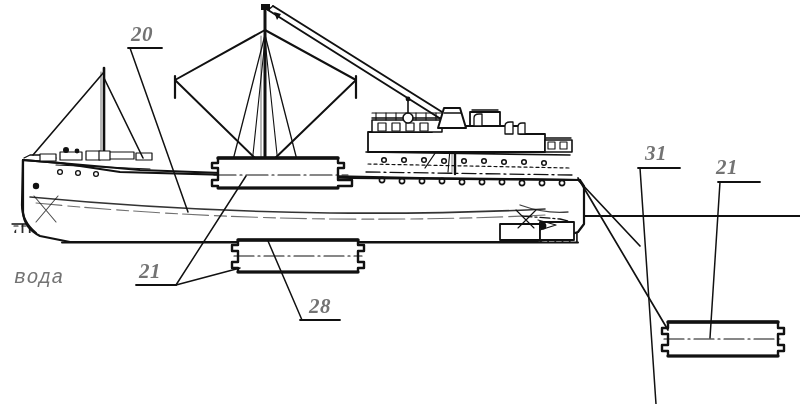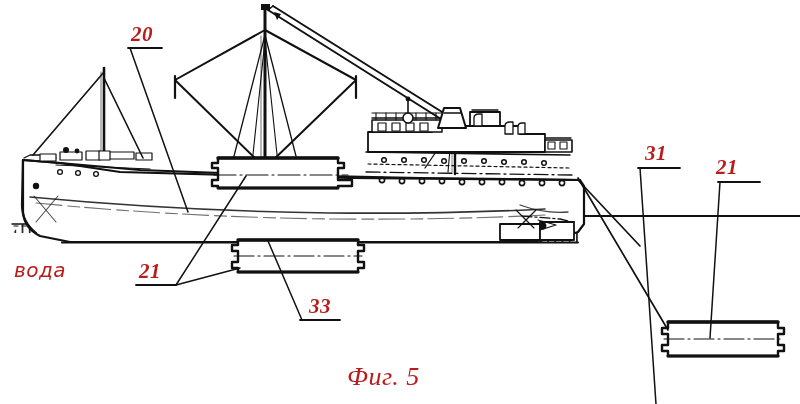--- a/index.html
+++ b/index.html
@@ -20,21 +20,21 @@
     left: 0;
     top: 0;
     width: 800px;
     height: 404px;
   }
   .lbl {
     position: absolute;
     font-family: "Liberation Serif", serif;
     font-style: italic;
     font-weight: 700;
-    color: #b91c1c;
+    color: #737373;
     white-space: nowrap;
     line-height: 1;
     user-select: none;
   }
   .ref-num {
     font-size: 21px;
     letter-spacing: 0.5px;
   }
   .water-word {
     font-family: "DejaVu Sans", sans-serif;
@@ -309,23 +309,22 @@
         <line x1="720" y1="182" x2="710" y2="338" stroke="#111" stroke-width="1.5"></line>
       </g>
 
     </g>
   </svg>
 
   <div class="lbl ref-num" style="left:131px; top:24px;">20</div>
 
   <div class="lbl ref-num" style="left:139px; top:261px;">21</div>
 
-  <div class="lbl ref-num" style="left:309px; top:296px;">33</div>
+  <div class="lbl ref-num" style="left:309px; top:296px;">28</div>
 
   <div class="lbl ref-num" style="left:645px; top:143px;">31</div>
 
   <div class="lbl ref-num" style="left:716px; top:157px;">21</div>
 
-  <div class="lbl water-word" style="left:14px; top:260px;">вода</div>
-
-  <div class="lbl fig-caption" style="left:347px; top:364px;">Фиг. 5</div>
+  <div class="lbl water-word" style="left:14px; top:268px;font-family:Liberation Mono, monospace;">вода</div>
+
 
 </div>
 
 </body></html>

